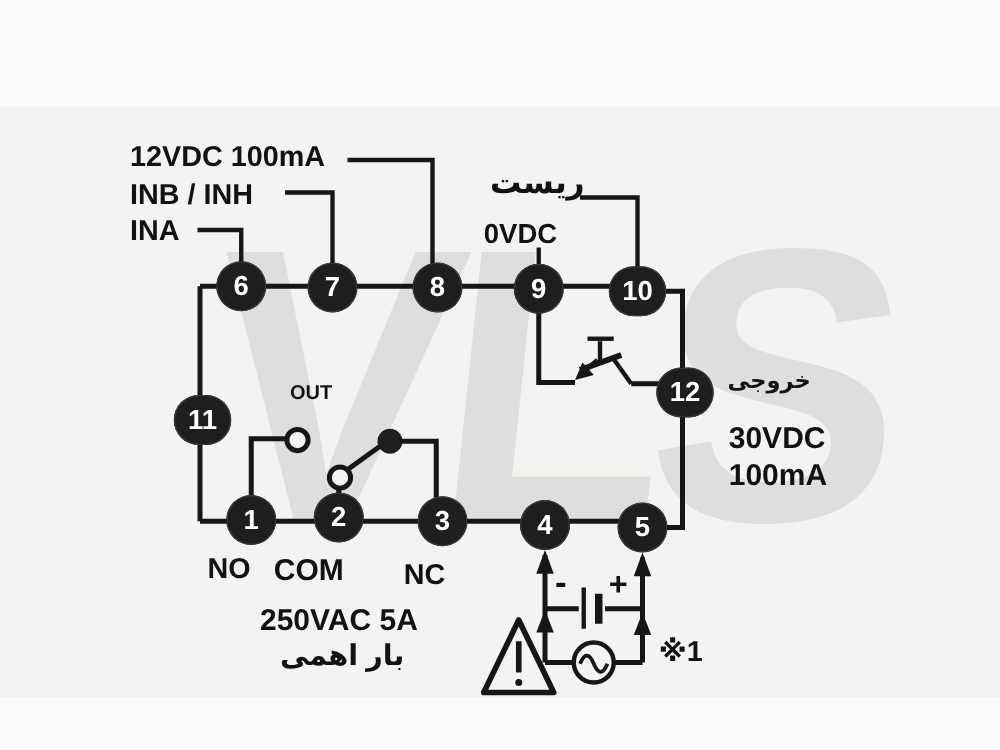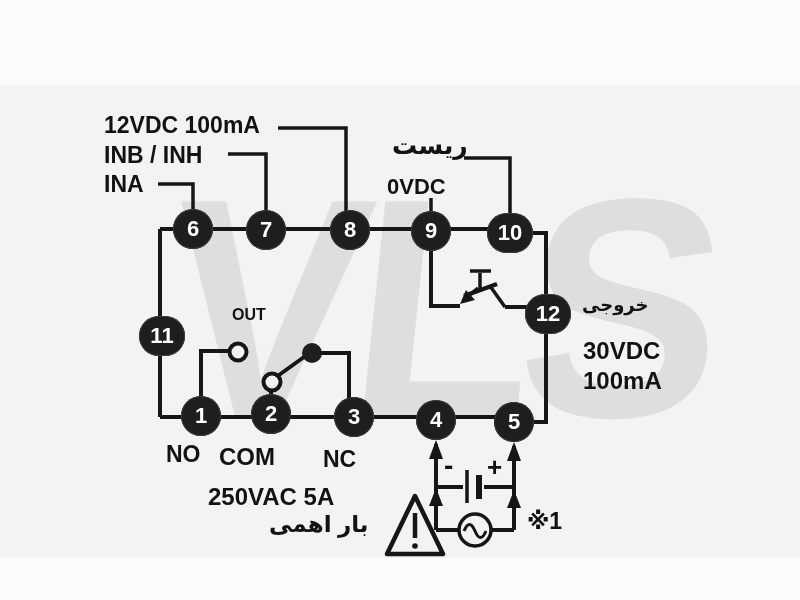--- a/index.html
+++ b/index.html
@@ -120,19 +120,19 @@
 <div class="lbl" style="left:104px;top:112px;font-size:23px;">12VDC 100mA</div>
 <div class="lbl" style="left:104px;top:142px;font-size:23px;">INB / INH</div>
 <div class="lbl" style="left:104px;top:171px;font-size:23px;text-align:center;">INA</div>
 <div class="lbl" style="left:392px;top:131px;font-size:25px;">ریست</div>
 <div class="lbl" style="left:387px;top:174px;font-size:22px;">0VDC</div>
 <div class="lbl" style="left:232px;top:306px;font-size:16px;">OUT</div>
 <div class="lbl" style="left:166px;top:441px;font-size:23px;">NO</div>
 <div class="lbl" style="left:219px;top:443px;font-size:24px;">COM</div>
 <div class="lbl" style="left:323px;top:446px;font-size:23px;">NC</div>
 <div class="lbl" style="left:208px;top:483px;font-size:24px;">250VAC 5A</div>
-<div class="lbl" style="left:224px;top:511px;font-size:23px;margin-left:45px;">بار اهمی</div>
+<div class="lbl" style="left:224px;top:511px;font-size:23px;">بار اهمی</div>
 <div class="lbl" style="left:582px;top:294px;font-size:18px;">خروجی</div>
 <div class="lbl" style="left:583px;top:337px;font-size:24px;">30VDC</div>
 <div class="lbl" style="left:583px;top:367px;font-size:24px;text-align:center;">100mA</div>
 <div class="lbl" style="left:444px;top:450px;font-size:28px;">-</div>
 <div class="lbl" style="left:487px;top:452px;font-size:26px;">+</div>
 <div class="lbl" style="left:527px;top:508px;font-size:23px;">※1</div>
 
 </body></html>

